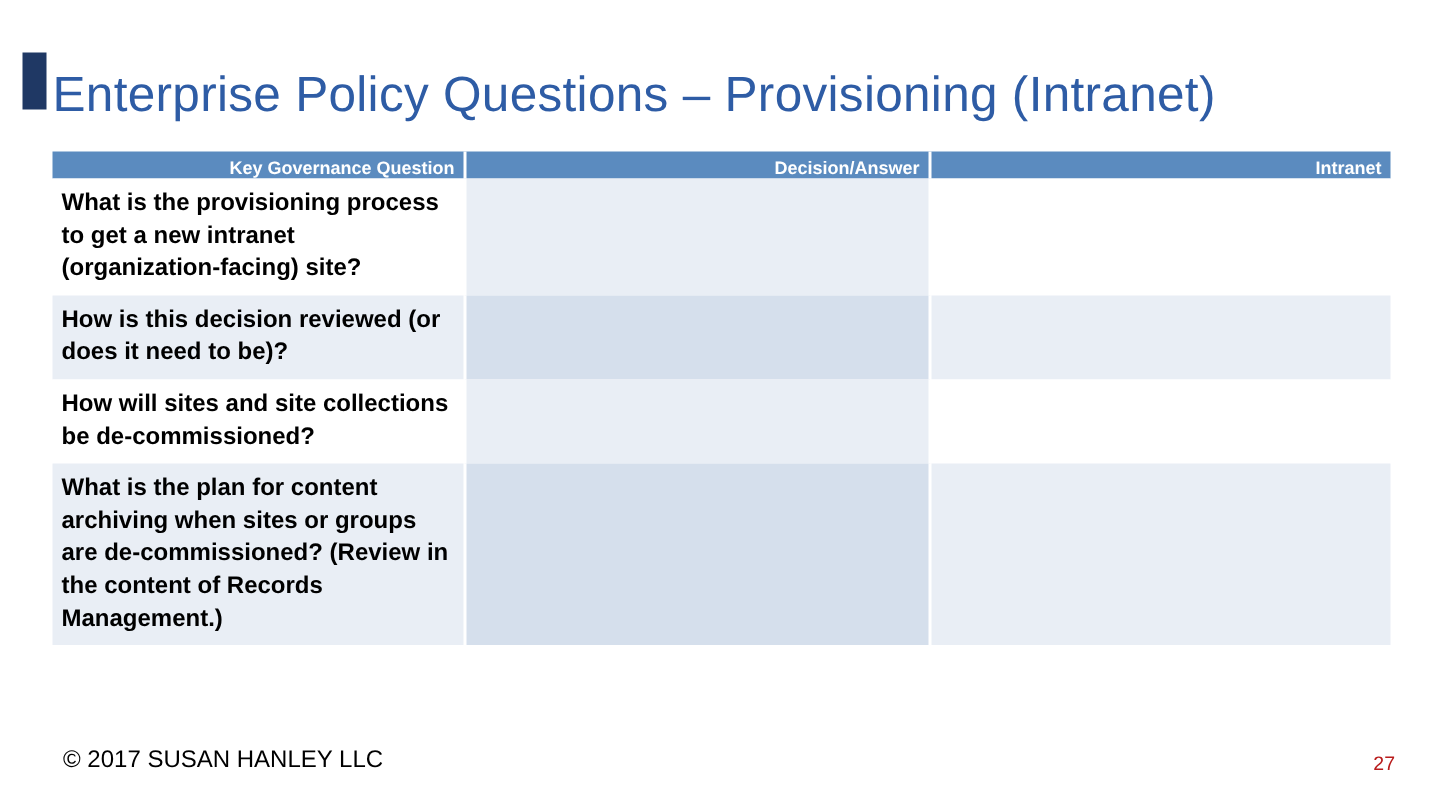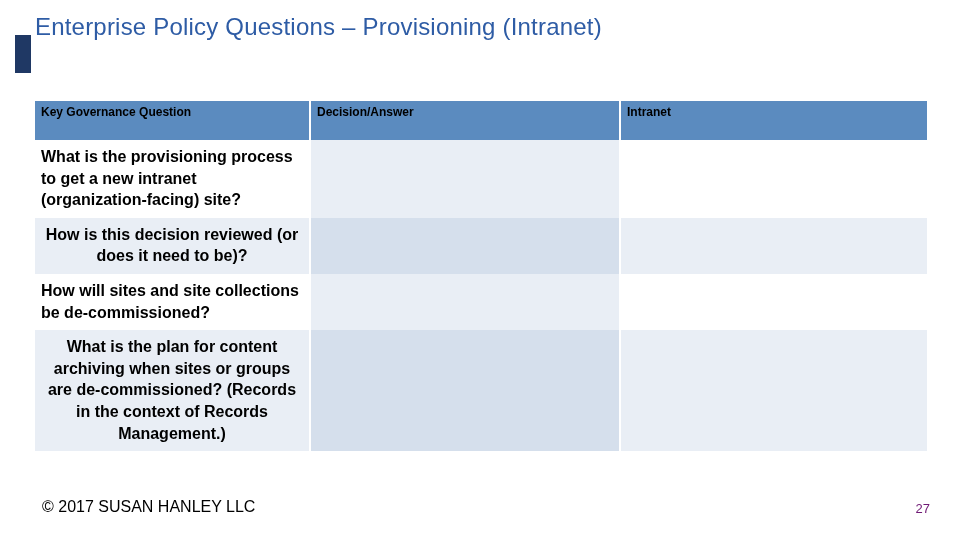--- a/index.html
+++ b/index.html
@@ -1,36 +1,36 @@
 <!DOCTYPE html>
 <html><head>
 <meta charset="utf-8">
 <style>
   * { box-sizing: border-box; margin: 0; padding: 0; }
   html, body { width: 960px; height: 540px; background: #ffffff; font-family: "Segoe UI", Arial, sans-serif; overflow: hidden; }
   .slide { position: relative; width: 960px; height: 540px; }
   .accent-block { position: absolute; left: 15px; top: 35px; width: 16px; height: 38px; background: #1f3864; }
-  .title { position: absolute; left: 35px; top: 13px; font-size: 24px; font-weight: 400; color: #2e5ca5; letter-spacing: 0.2px; }
+  .title { position: absolute; left: 35px; top: 44px; font-size: 33px; font-weight: 400; color: #2e5ca5; letter-spacing: 0.2px; }
   .table-wrap { position: absolute; left: 35px; top: 101px; width: 892px; }
   table { width: 100%; border-collapse: collapse; table-layout: fixed; }
   col.c1 { width: 275px; }
   col.c2 { width: 310px; }
   col.c3 { width: 307px; }
-  thead th { background: #5b8bbf; color: #000000; font-weight: 700; font-size: 12px; text-align: left; padding: 4px 6px 21px 6px; border-right: 2px solid #ffffff; }
+  thead th { background: #5b8bbf; color: #ffffff; font-weight: 700; font-size: 12px; text-align: right; padding: 4px 6px 0 6px; border-right: 2px solid #ffffff; }
   thead th:last-child { border-right: none; }
   tbody td { font-size: 16px; font-weight: 700; color: #000000; padding: 6px 6px 7px 6px; vertical-align: top; line-height: 1.35; border-right: 2px solid #ffffff; }
   tbody td:last-child { border-right: none; }
   tbody tr.odd td:nth-child(1) { background: #ffffff; }
   tbody tr.odd td:nth-child(2) { background: #e9eef5; }
   tbody tr.odd td:nth-child(3) { background: #ffffff; }
-  tbody tr.even td:nth-child(1) { background: #e9eef5; text-align: center; }
+  tbody tr.even td:nth-child(1) { background: #e9eef5; }
   tbody tr.even td:nth-child(2) { background: #d5dfec; }
   tbody tr.even td:nth-child(3) { background: #e9eef5; }
   .footer-left { position: absolute; left: 42px; bottom: 24px; font-size: 16px; color: #000000; }
-  .footer-right { position: absolute; right: 30px; bottom: 24px; font-size: 13px; color: #701a75; }
+  .footer-right { position: absolute; right: 30px; bottom: 24px; font-size: 13px; color: #b91c1c; }
 </style>
 </head>
 <body>
 
 <div class="slide">
   <div class="accent-block"></div>
   <div class="title">Enterprise Policy Questions – Provisioning (Intranet)</div>
 
   <div class="table-wrap">
     <table>
@@ -56,21 +56,21 @@
           <td>How is this decision reviewed (or does it need to be)?</td>
           <td></td>
           <td></td>
         </tr>
         <tr class="odd">
           <td>How will sites and site collections be de-commissioned?</td>
           <td></td>
           <td></td>
         </tr>
         <tr class="even">
-          <td>What is the plan for content archiving when sites or groups are de-commissioned? (Records in the context of Records Management.)</td>
+          <td>What is the plan for content archiving when sites or groups are de-commissioned? (Review in the content of Records Management.)</td>
           <td></td>
           <td></td>
         </tr>
       </tbody>
     </table>
   </div>
 
   <div class="footer-left">© 2017 SUSAN HANLEY LLC</div>
   <div class="footer-right">27</div>
 </div>

